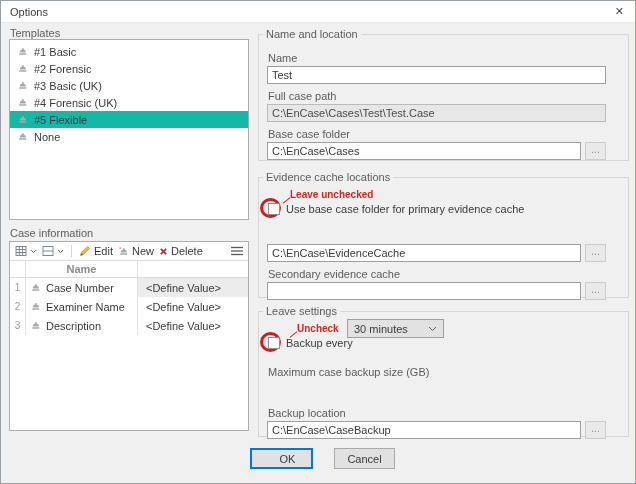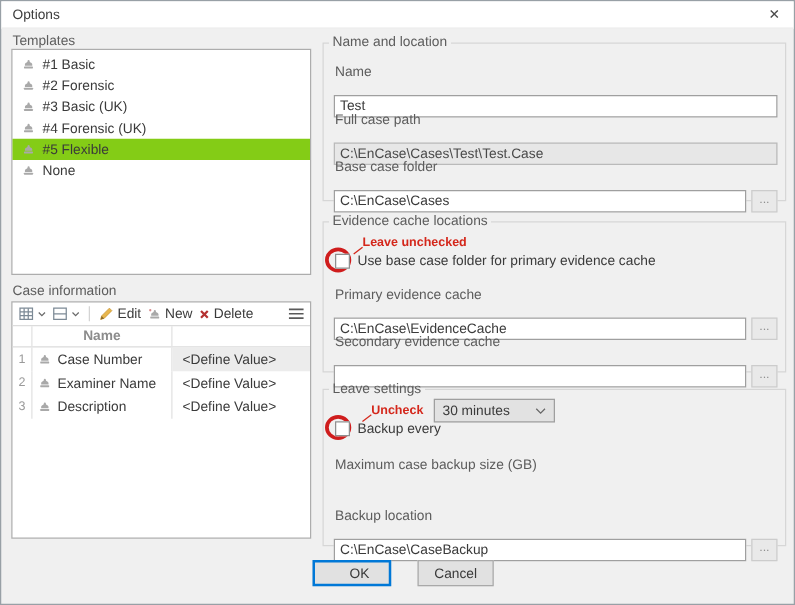--- a/index.html
+++ b/index.html
@@ -16,21 +16,21 @@
   .close-btn { font-size:11px; color:#4a4a4a; cursor:default; padding:0 2px; }
 
   .grp-label { position:absolute; font-size:11px; color:#5d5d5d; }
 
   
   .white-box { position:absolute; background:#fff; border:1px solid #adadad; }
 
   .tpl-list { padding-top:3px; }
   .tpl-item { height:17px; display:flex; align-items:center; gap:6px; padding-left:7px;
               font-size:11px; color:#3a3a3a; }
-  .tpl-item.selected { background:#84cc16; }
+  .tpl-item.selected { background:#14b8a6; }
 
   
   .ci-toolbar { height:19px; display:flex; align-items:center; padding:0 5px; gap:5px;
                 border-bottom:1px solid #dcdcdc; }
   .tool-btn { display:flex; align-items:center; gap:3px; font-size:11px; color:#3a3a3a; }
   .tool-sep { width:1px; height:12px; background:#d4d4d4; margin:0 2px; }
   .tool-spacer { flex:1; }
 
   
   .ci-header { display:flex; height:17px; border-bottom:1px solid #dcdcdc;
@@ -43,21 +43,21 @@
   .ci-row { display:flex; height:19px; font-size:11px; color:#3a3a3a; align-items:center; }
   .ci-row .col-num { color:#9a9a9a; font-size:10px; }
   .ci-row .col-name { justify-content:flex-start; gap:5px; padding-left:4px; }
   .ci-row .col-value { justify-content:flex-start; padding-left:8px; }
   .ci-row .col-value.sel { background:#ececec; align-self:stretch; }
 
   
   fieldset { position:absolute; border:1px solid #d6d6d6; margin:0; padding:0; }
   legend { font-size:11px; color:#5c5c5c; margin-left:4px; padding:0 3px; }
   .f-label { position:absolute; left:9px; font-size:11px; color:#5c5c5c; white-space:nowrap; }
-  .f-row { position:absolute; left:8px; right:6px; display:flex; gap:4px;margin-top:10px; }
+  .f-row { position:absolute; left:8px; right:22px; display:flex; gap:4px; }
   input.text { flex:1; height:18px; border:1px solid #9f9f9f; background:#fff;
                font-family:"Liberation Sans", sans-serif; font-size:11px; color:#3a3a3a;
                padding:0 4px; outline:none; }
   input.text.readonly { background:#e7e7e7; border-color:#bababa; color:#4a4a4a; }
   .browse { width:21px; height:18px; background:#e9e9e9; border:1px solid #cccccc;
             color:#8f8f8f; font-size:10px; display:flex; align-items:center;
             justify-content:center; padding-bottom:4px; }
 
   .checkbox { position:absolute; width:12px; height:12px; border:1px solid #8f8f8f; background:#fff; }
   .cb-label { position:absolute; font-size:11px; color:#3a3a3a; white-space:nowrap; }
@@ -295,21 +295,20 @@
     </div>
   </fieldset>
 
   <fieldset style="left:257px; top:170px; width:371px; height:127px; overflow:visible;">
     <legend>Evidence cache locations</legend>
     <div class="red-note" style="left:31px; top:6px;">Leave unchecked</div>
     <div class="red-leader" style="left:23px; top:17px;"></div>
     <div class="red-circle" style="left:1px; top:15px;"></div>
     <span class="checkbox" style="left:9px; top:20px;"></span>
     <span class="cb-label" style="left:27px; top:20px;">Use base case folder for primary evidence cache</span>
-    <div class="f-label" style="top:47px;">Primary evidence cache</div>
     <div class="f-row" style="top:61px;">
       <input class="text" type="text" value="C:\EnCase\EvidenceCache" style="">
       <span class="browse">...</span>
     </div>
     <div class="f-label" style="top:85px;">Secondary evidence cache</div>
     <div class="f-row" style="top:99px;">
       <input class="text" type="text" value="" style="">
       <span class="browse">...</span>
     </div>
   </fieldset>

